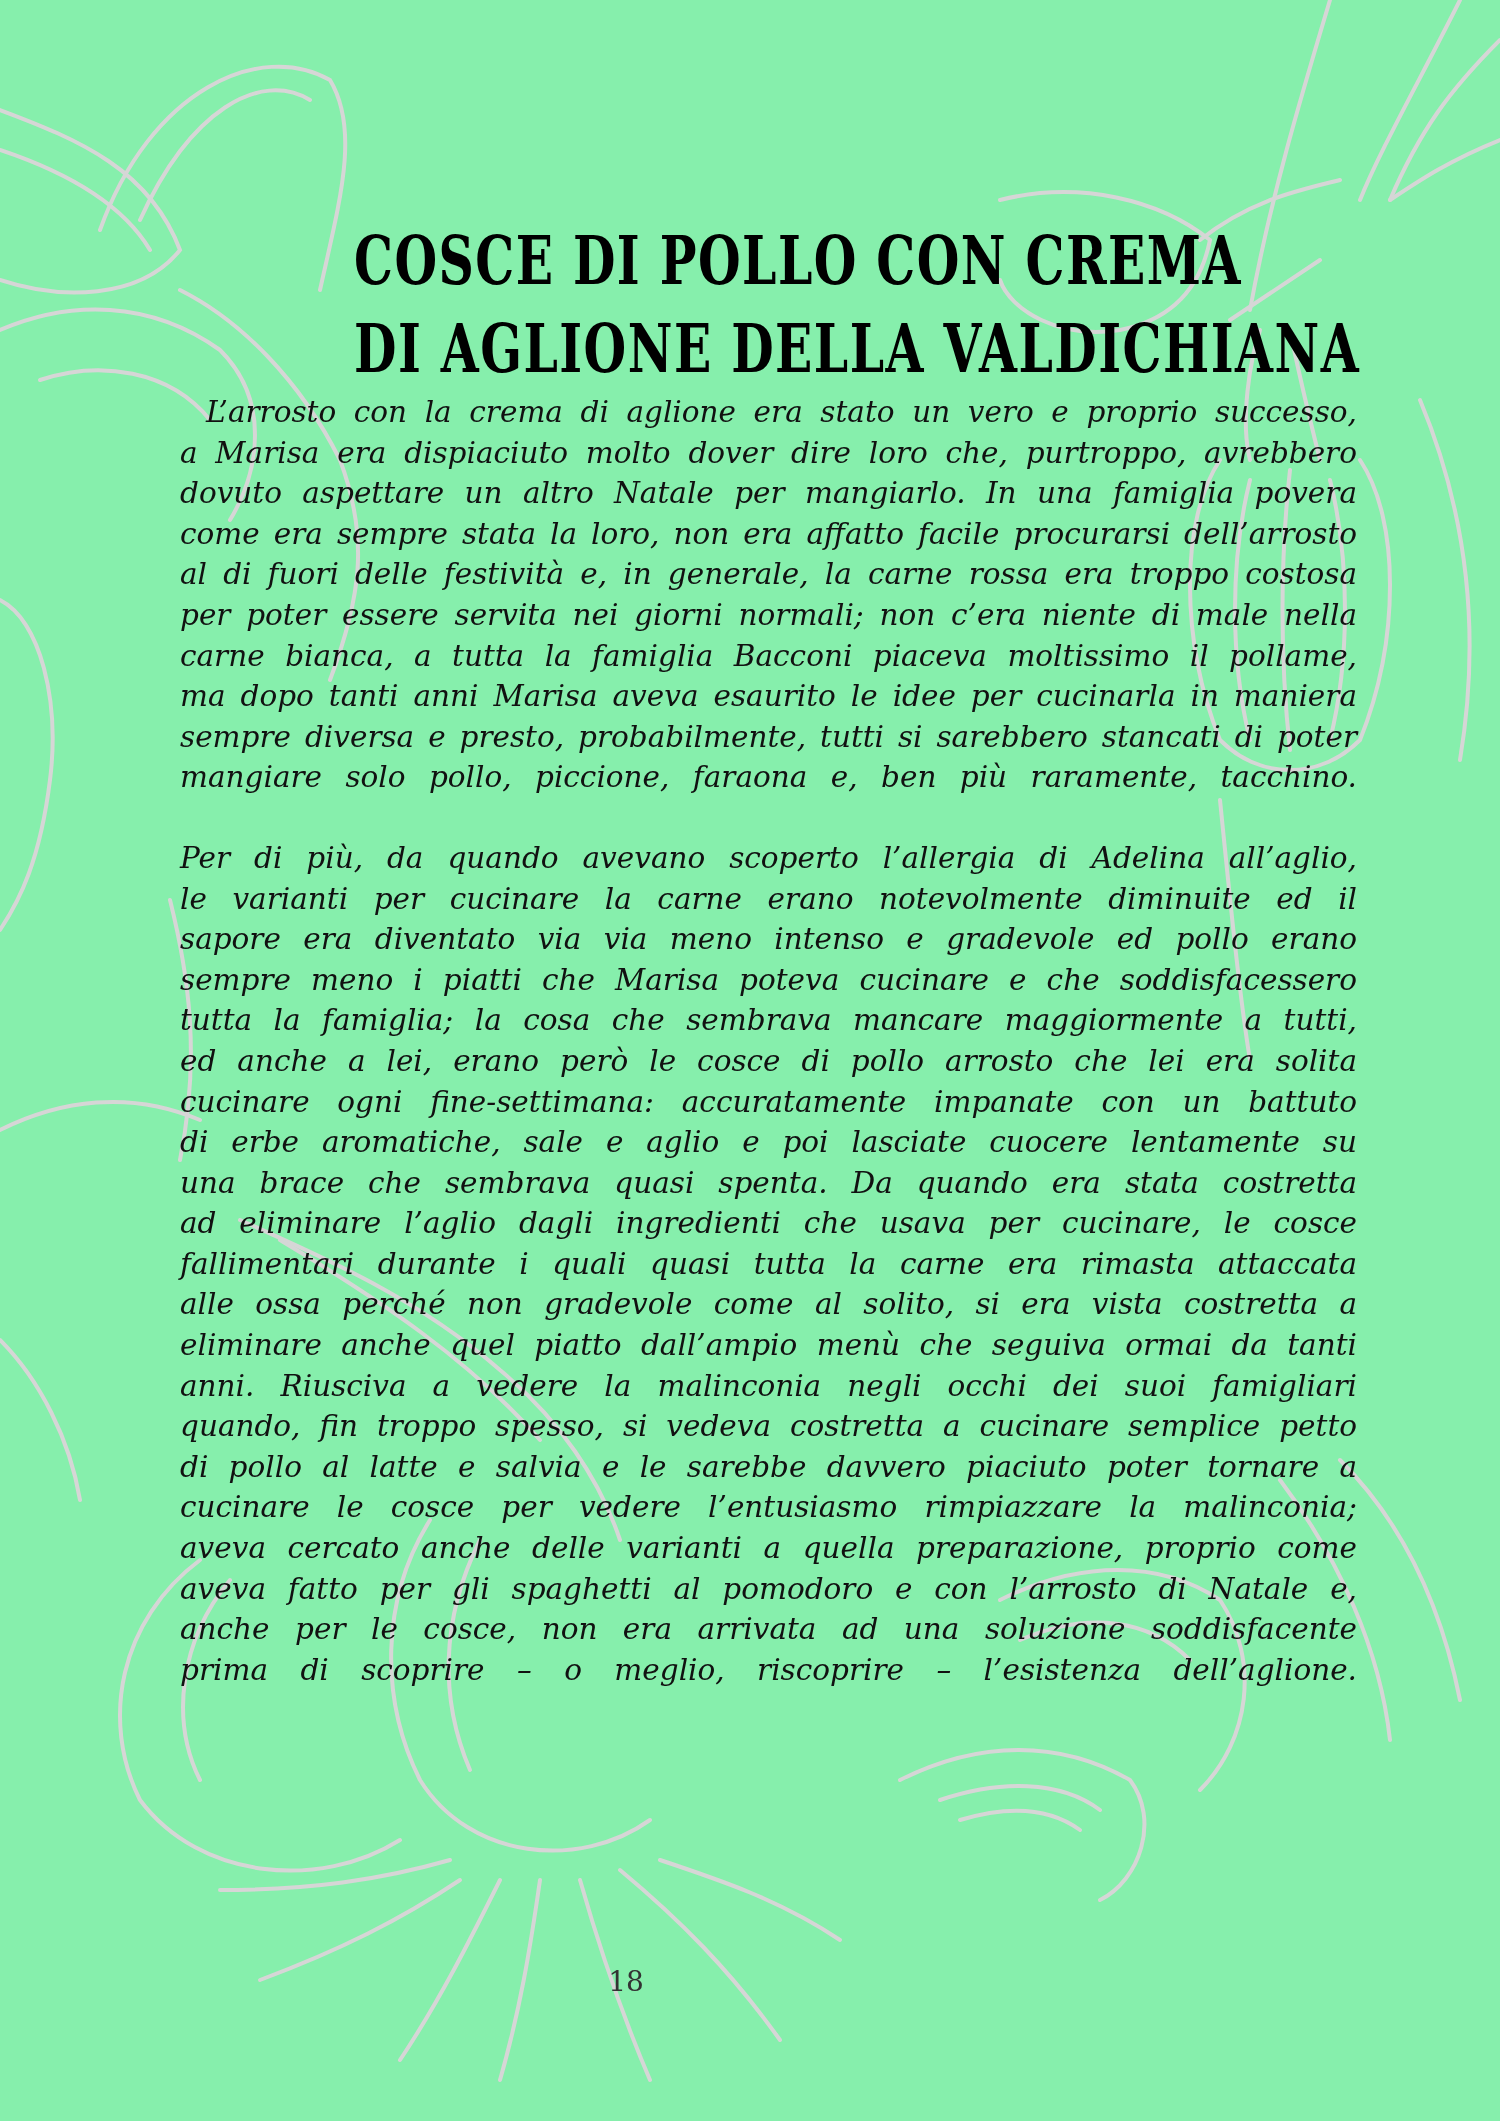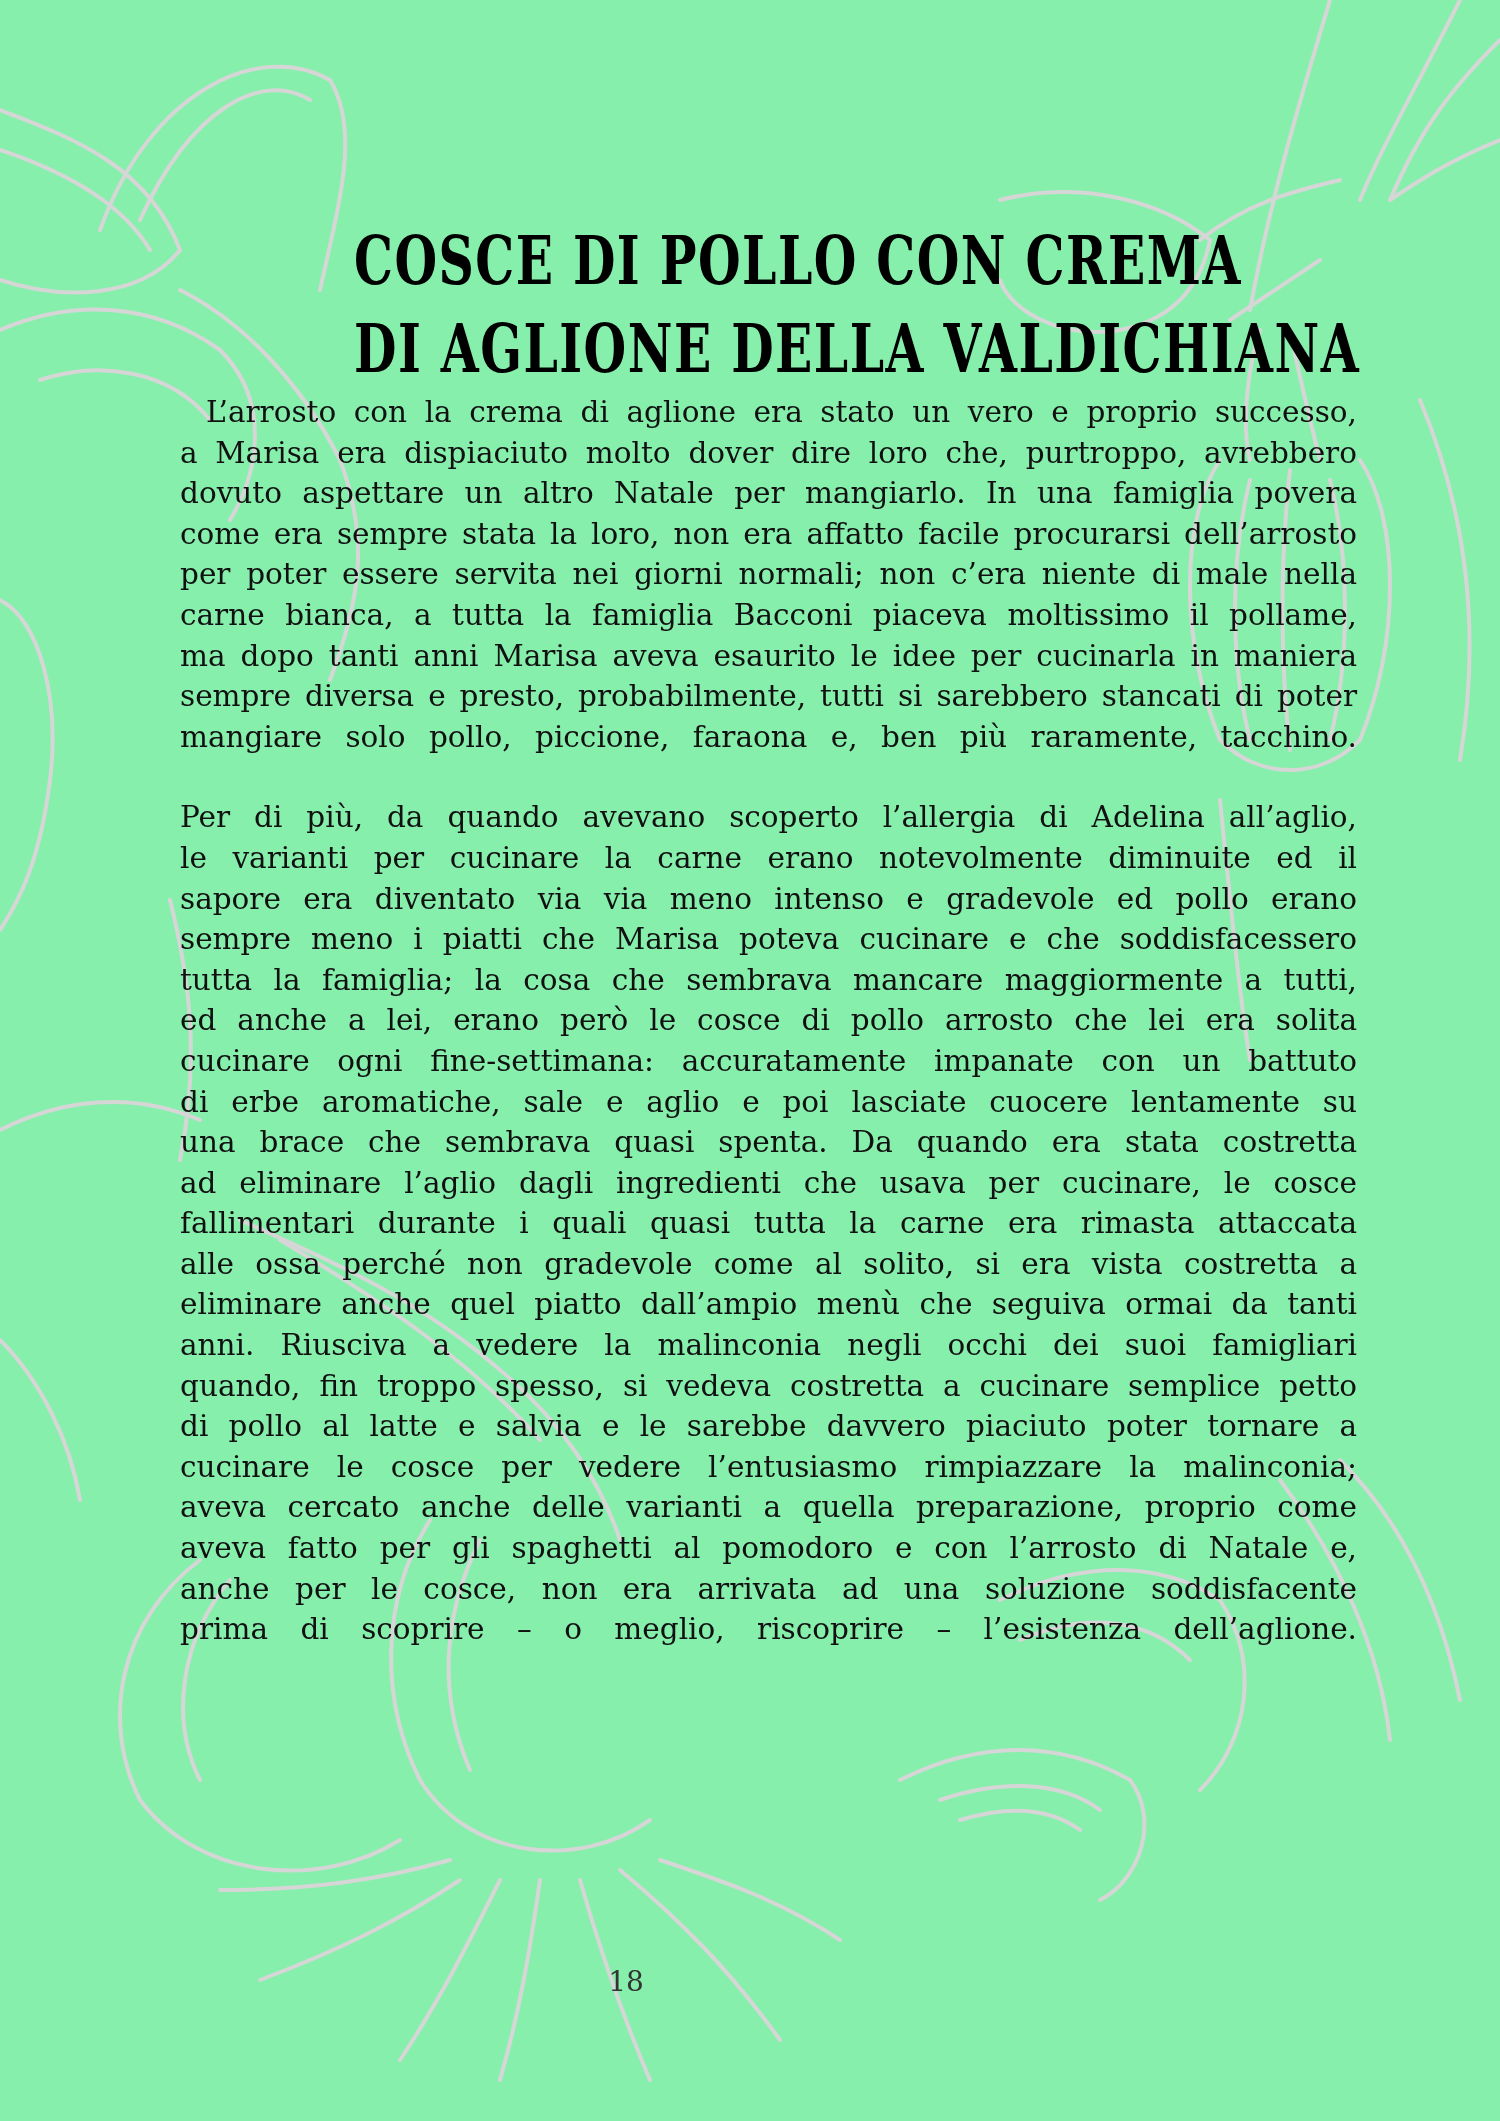--- a/index.html
+++ b/index.html
@@ -15,20 +15,21 @@
       font-size: 68px;
       line-height: 88px;
       letter-spacing: 2px;
       transform: scaleX(0.72);
       transform-origin: center top;
     }
     .title span { display: block; white-space: nowrap; }
     .body-text {
       position: absolute; left: 180px; top: 392px; width: 1177px;
       font-family: "DejaVu Serif", serif;
+      font-style: italic;
       font-size: 29.5px;
       line-height: 40.6px;
       color: #111111;
     }
     .line { display: block; white-space: nowrap; text-align: justify; text-align-last: justify; height: 40.6px; }
     .line.last-justify { text-align-last: justify; }
     .para-gap { height: 40px; }
     .page-number {
       position: absolute; left: 0; width: 1252px; top: 1965px;
       text-align: center;
@@ -99,20 +100,21 @@
     <span>COSCE DI POLLO CON CREMA</span>
     <span>DI AGLIONE DELLA VALDICHIANA</span>
   </h1>
 
   <div class="body-text">
     <div class="paragraph">
       <span class="line" style="padding-left:26px">L’arrosto con la crema di aglione era stato un vero e proprio successo,</span>
       <span class="line">a Marisa era dispiaciuto molto dover dire loro che, purtroppo, avrebbero</span>
       <span class="line">dovuto aspettare un altro Natale per mangiarlo. In una famiglia povera</span>
       <span class="line">come era sempre stata la loro, non era affatto facile procurarsi dell’arrosto</span>
+      <span class="line">al di fuori delle festività e, in generale, la carne rossa era troppo costosa</span>
       <span class="line">per poter essere servita nei giorni normali; non c’era niente di male nella</span>
       <span class="line">carne bianca, a tutta la famiglia Bacconi piaceva moltissimo il pollame,</span>
       <span class="line">ma dopo tanti anni Marisa aveva esaurito le idee per cucinarla in maniera</span>
       <span class="line">sempre diversa e presto, probabilmente, tutti si sarebbero stancati di poter</span>
       <span class="line last-justify">mangiare solo pollo, piccione, faraona e, ben più raramente, tacchino.</span>
     </div>
     <div class="para-gap"></div>
     <div class="paragraph">
       <span class="line">Per di più, da quando avevano scoperto l’allergia di Adelina all’aglio,</span>
       <span class="line">le varianti per cucinare la carne erano notevolmente diminuite ed il</span>

